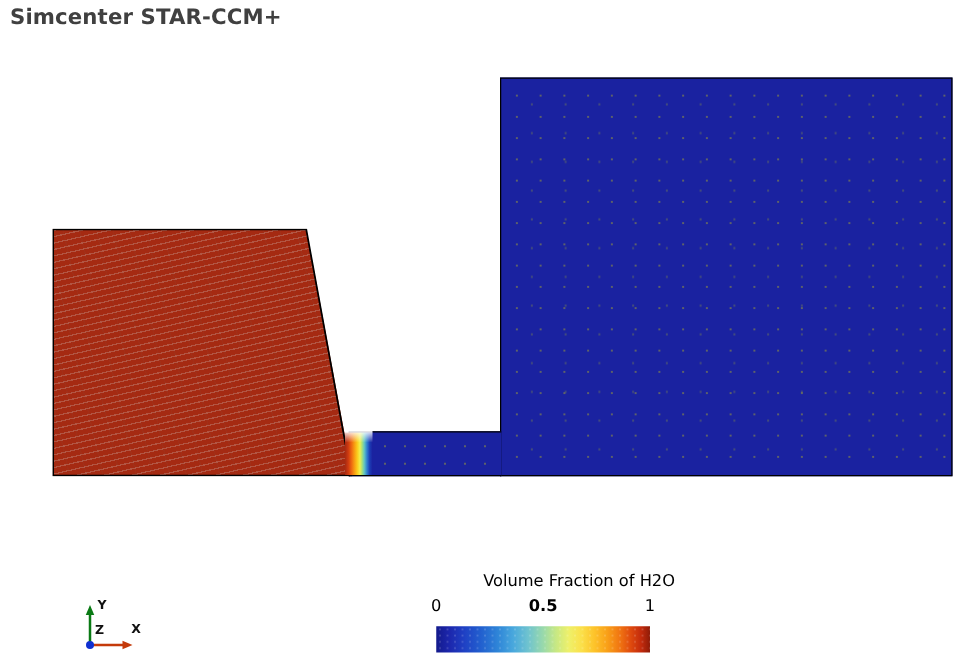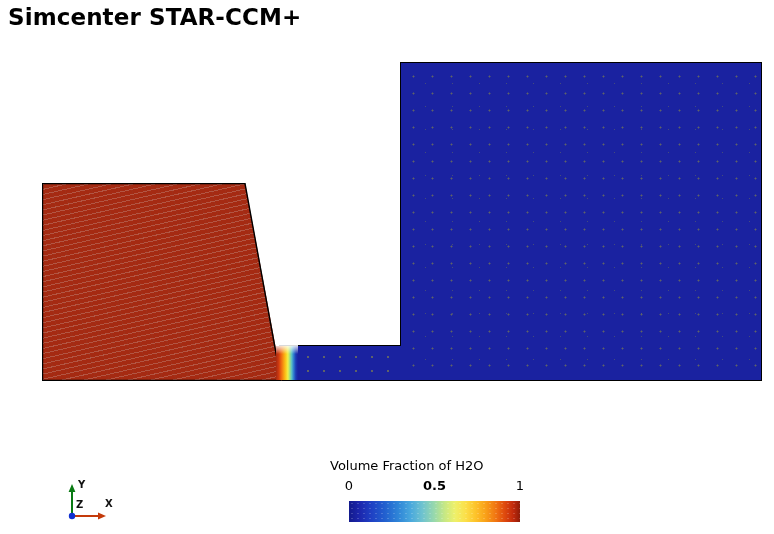--- a/index.html
+++ b/index.html
@@ -21,23 +21,23 @@
     width: 774px;
     height: 534px;
     background: #ffffff;
   }
 
   
   #app-title {
     position: absolute;
     left: 8px;
     top: 4px;
-    font-size: 23px;
+    font-size: 17px;
     font-weight: bold;
-    color: #000000;
+    color: #404040;
     letter-spacing: 0.1px;
     white-space: nowrap;
     user-select: none;
   }
 
   
   #scene {
     position: absolute;
     left: 0;
     top: 0;
@@ -185,21 +185,21 @@
     left: 330px;
     top: 458px;
     width: 210px;
     height: 68px;
   }
   #colorbar-title {
     position: absolute;
     left: 0;
     top: 0;
     width: 210px;
-    text-align: left;
+    text-align: right;
     font-size: 13px;
     color: #000000;
     white-space: nowrap;
   }
   #colorbar-ticks {
     position: absolute;
     left: 0;
     top: 20px;
     width: 210px;
     height: 18px;

